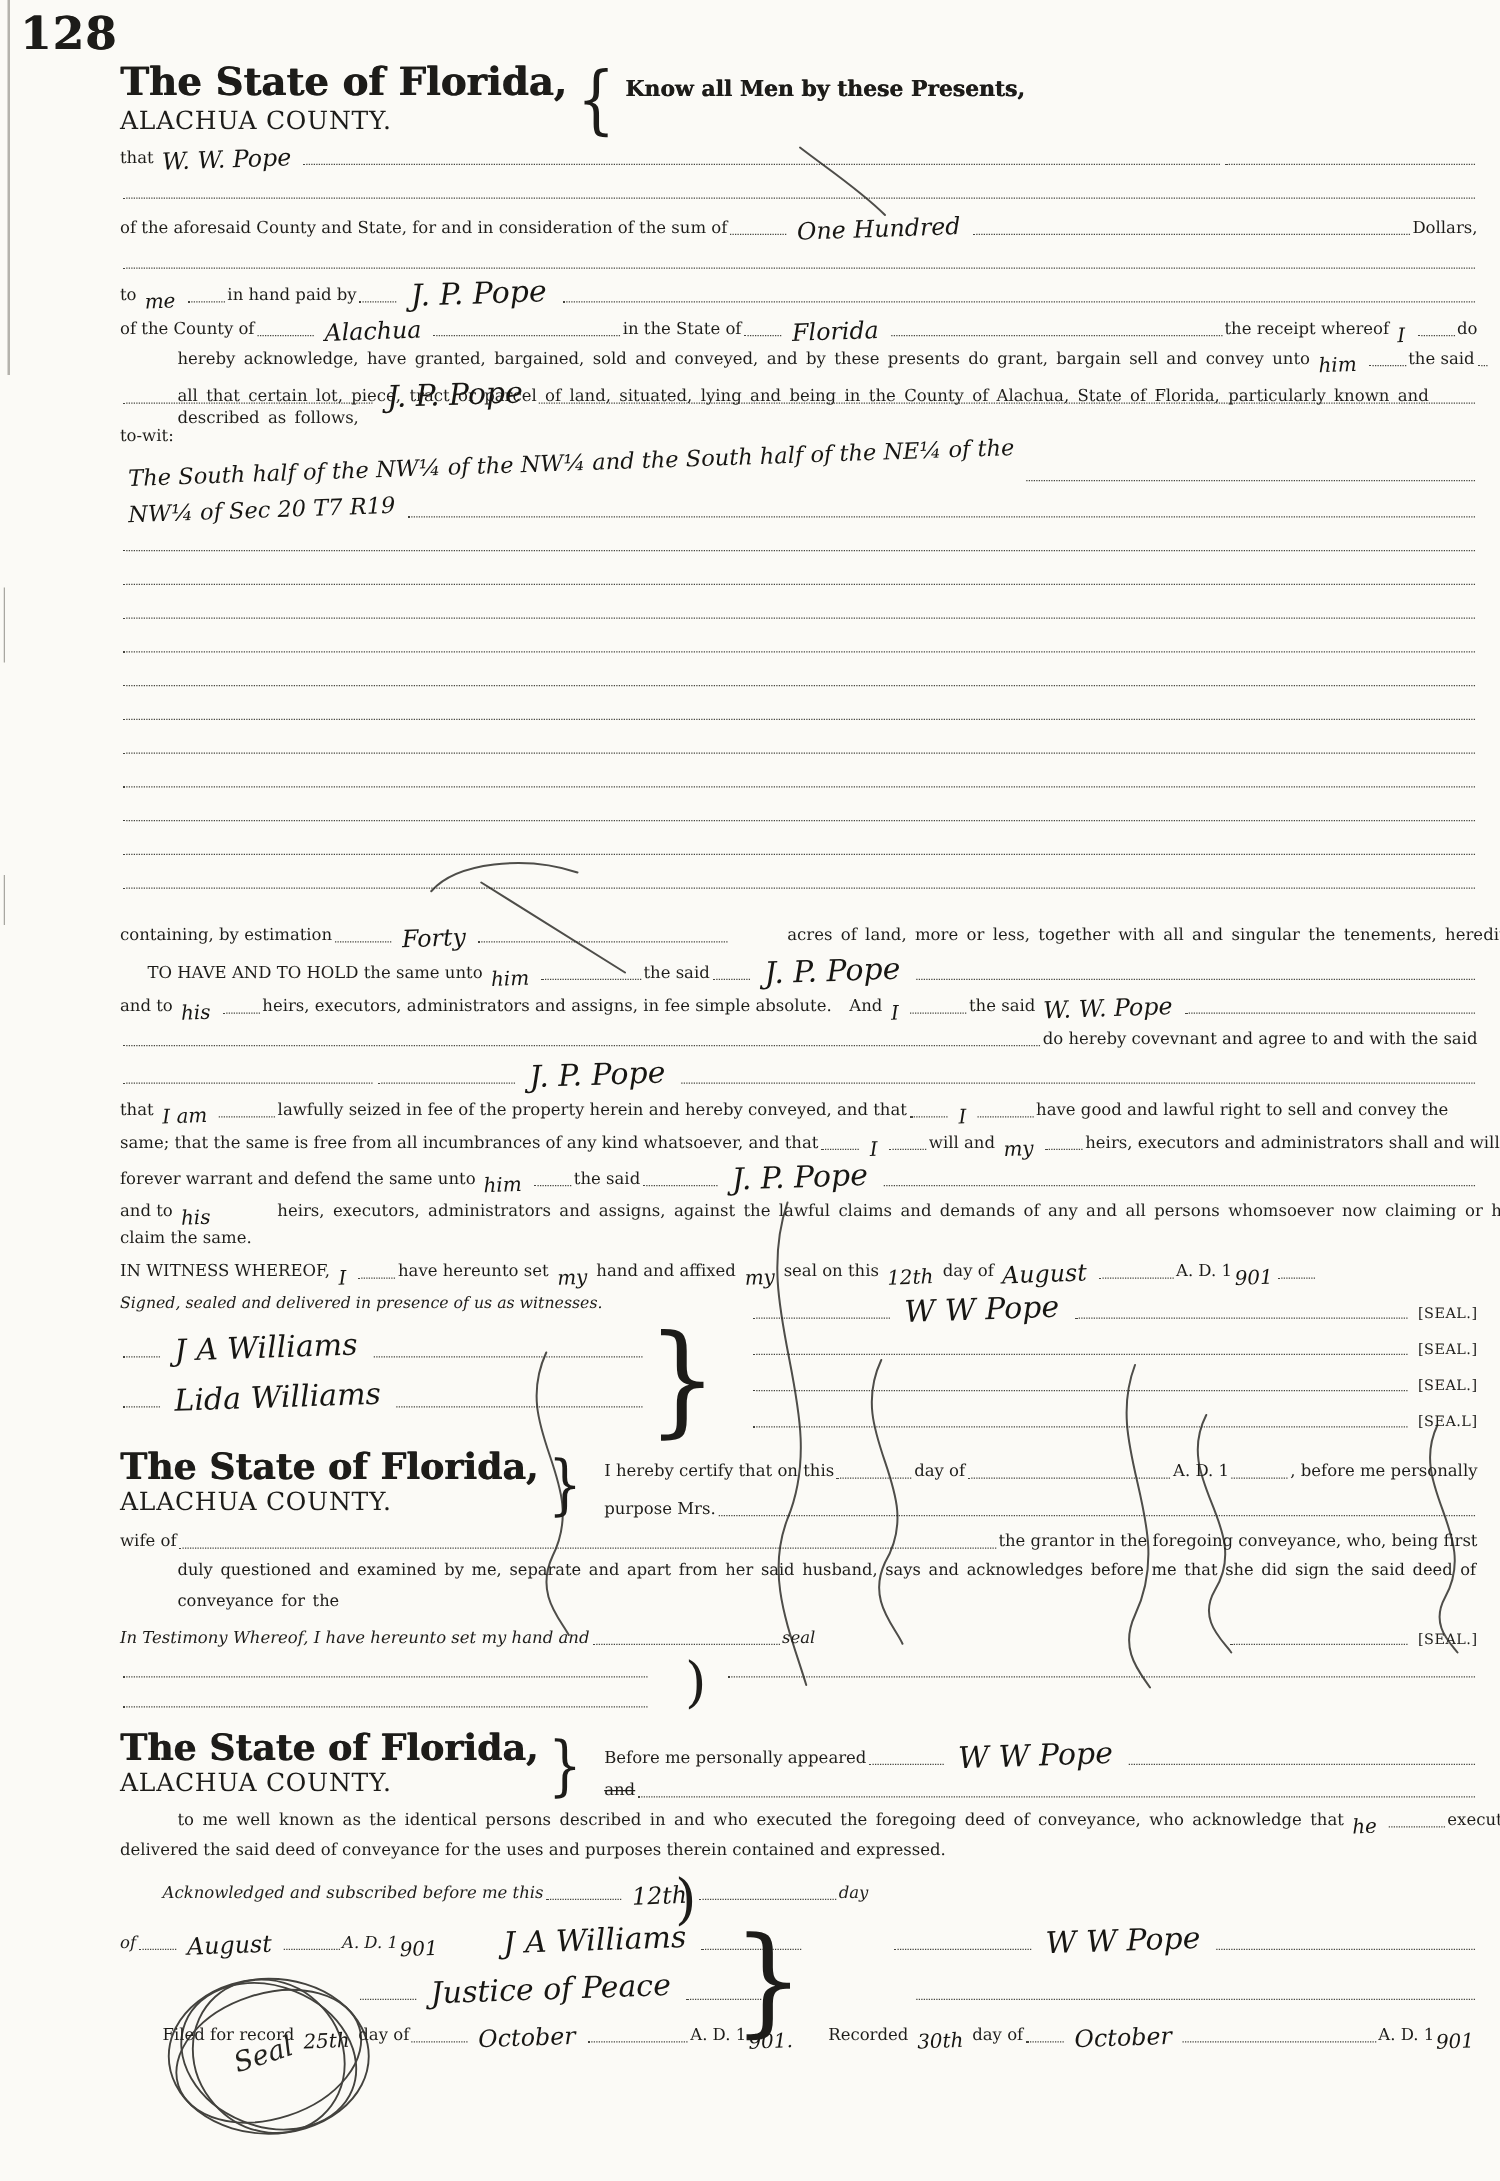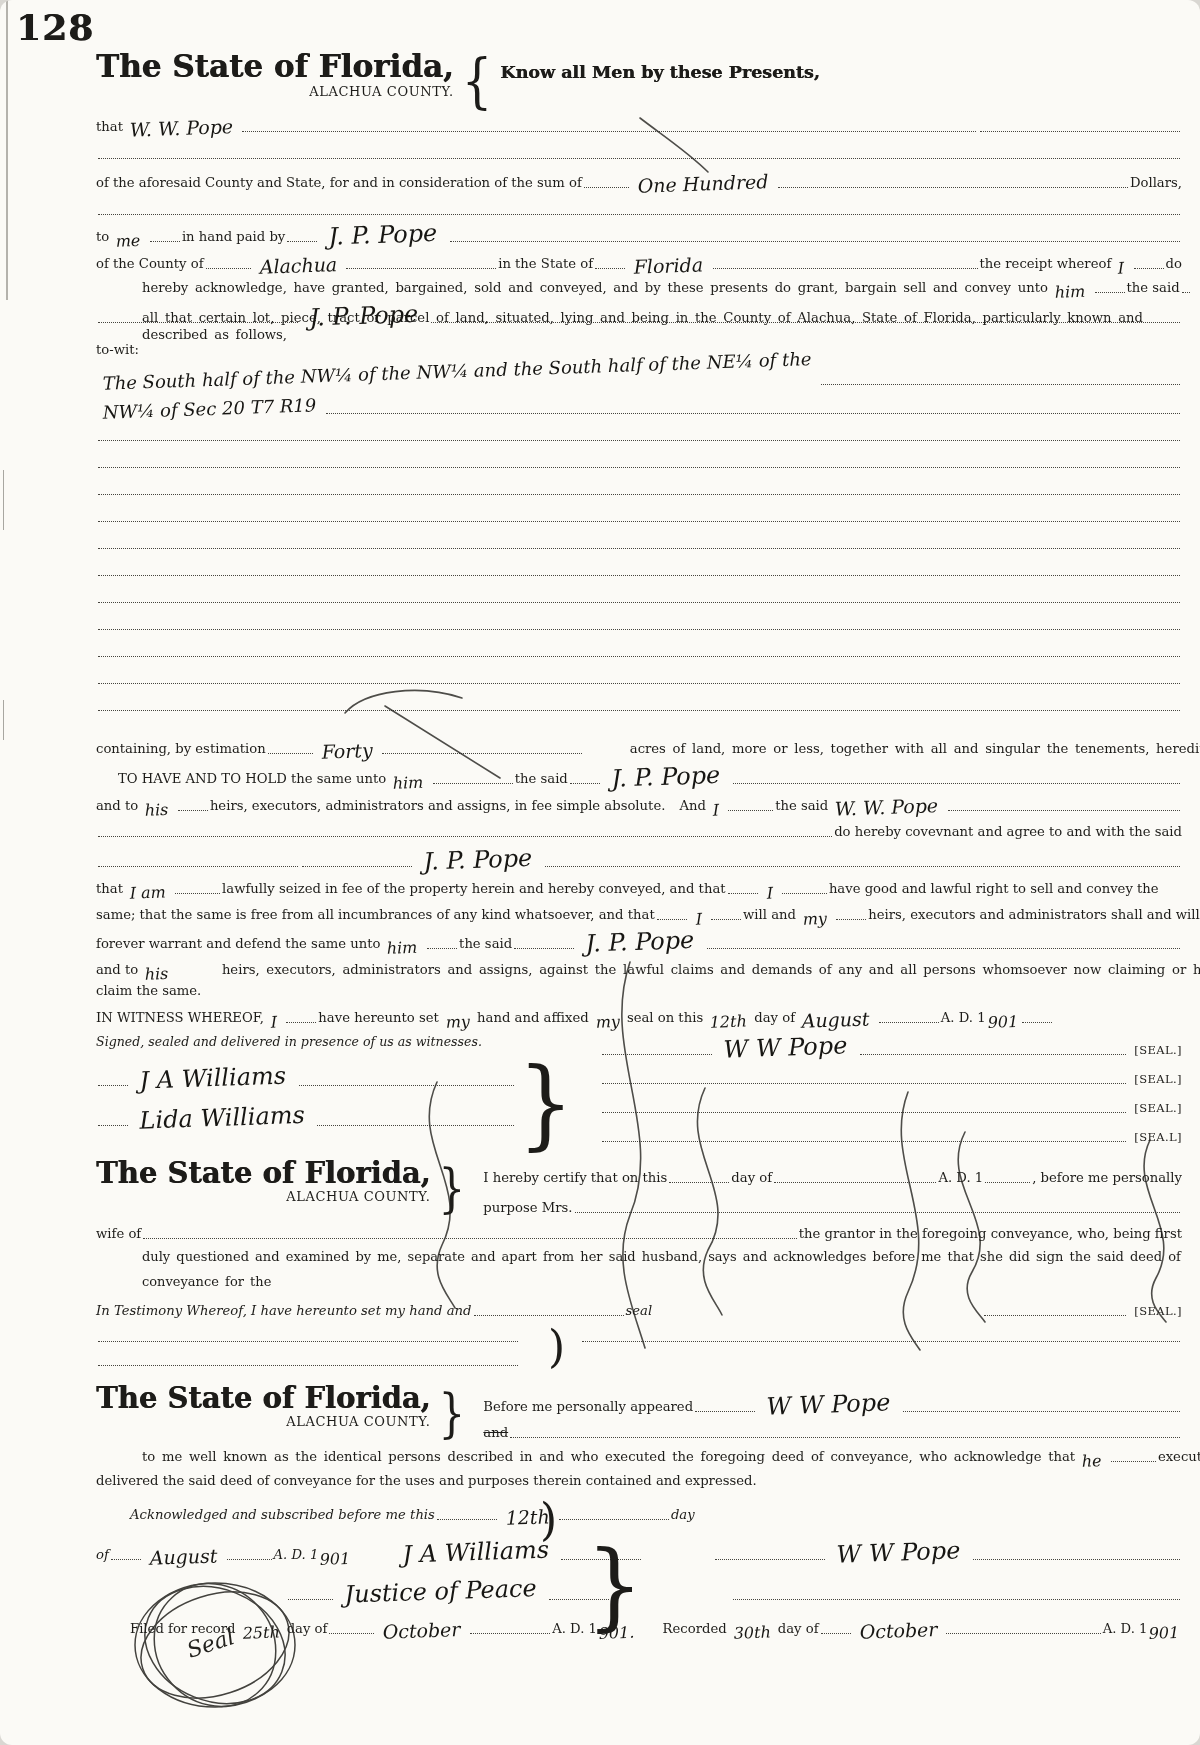--- a/index.html
+++ b/index.html
@@ -1,17 +1,17 @@
 <!DOCTYPE html>
 <html><head>
 <meta charset="utf-8">
 <style>
   html,body{margin:0;padding:0;background:#d9d7d2;}
   .page{position:relative;width:1200px;height:1745px;margin:0 auto;background:#fbfaf6;
-        color:#1d1c19;font-family:"DejaVu Serif",serif;overflow:hidden;border-radius:12px;}
+        color:#1d1c19;font-family:"DejaVu Serif",serif;overflow:hidden;}
   .scan-edge{position:absolute;left:6px;top:0;width:2px;height:300px;background:#7a776f;opacity:.55;}
   .scan-tick{position:absolute;left:3px;background:#55534c;opacity:.5;}
   .pagenum{position:absolute;left:16px;top:6px;font-size:36px;font-weight:bold;letter-spacing:1px;
            text-shadow:.6px 0 currentColor;border-bottom:3px double transparent;}
   .content{position:absolute;left:96px;right:18px;top:50px;}
 
   .fline{display:flex;align-items:flex-end;}
   .h15{height:15px}.h17{height:17px}.h21{height:21px}.h24{height:24px}.h26{height:26px}
   .h27{height:27px}.h29{height:29px}.h30{height:30px}.h34{height:34px}.h40{height:40px}
   .t{font-size:13.2px;line-height:1.25;padding-bottom:2px;white-space:nowrap;}
@@ -26,21 +26,21 @@
 
   .hw{font-style:italic;font-size:19px;line-height:.95;display:inline-block;
       transform:rotate(-2deg);transform-origin:left bottom;padding:0 7px;position:relative;top:2px;
       color:#1716133;color:#171613;white-space:nowrap;}
   .sig{font-size:24px;padding:0 10px;}
   .sm{font-size:16px;}
 
   .hdr{display:flex;align-items:flex-start;height:60px;}
   .hdr-left{flex:0 0 auto;}
   .bl-title{font-weight:bold;font-size:31px;line-height:1.05;text-shadow:.6px 0 currentColor;white-space:nowrap;}
-  .county{font-size:13px;letter-spacing:.6px;text-align:right;margin-top:1px;}
+  .county{font-size:20px;letter-spacing:.6px;text-align:left;margin-top:1px;}
   .brace{font-size:48px;line-height:1;transform:scaleY(1.25);margin:0 8px;align-self:center;font-weight:400;}
   .presents{font-weight:bold;font-size:17.5px;margin-top:12px;text-shadow:.45px 0 currentColor;white-space:nowrap;}
 
   .witblock{display:flex;height:118px;margin-top:2px;}
   .wit-left{flex:0 0 44%;display:flex;}
   .wit-lines{flex:1;}
   .attest{font-style:italic;font-size:12.6px;padding-bottom:2px;white-space:nowrap;}
   .wit-brace{font-size:88px;line-height:1;transform:scaleY(1.1);margin-left:2px;align-self:flex-end;font-weight:400;}
   .wit-right{flex:1;margin-left:26px;}
   .sealtag{font-size:11.5px;letter-spacing:.4px;padding-bottom:3px;margin-left:6px;white-space:nowrap;}

